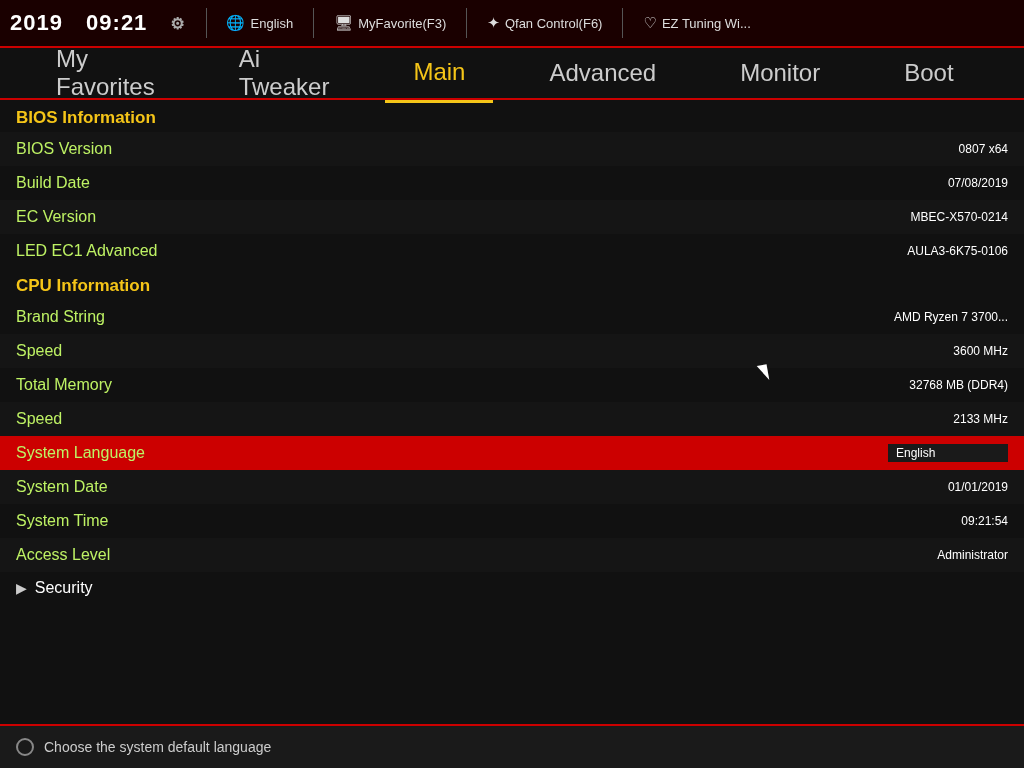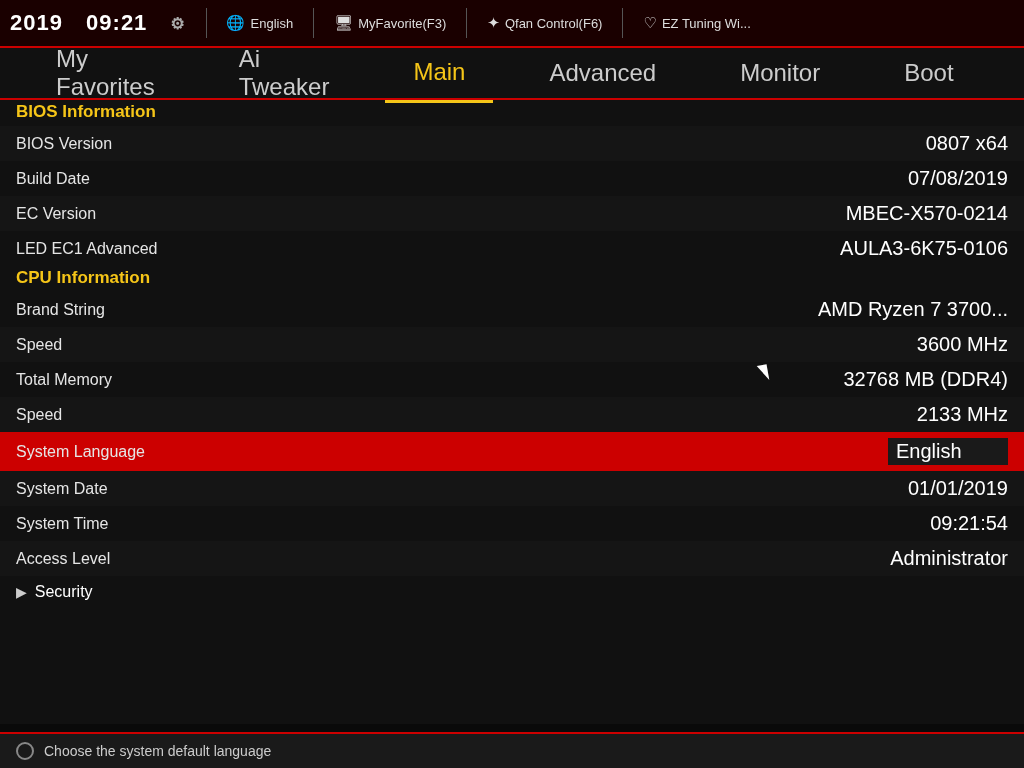--- a/index.html
+++ b/index.html
@@ -89,21 +89,21 @@
       background: #111111;
       padding: 0;
       height: calc(768px - 48px - 52px - 44px);
       overflow: hidden;
     }
 
     .section-header {
       color: #f5c518;
       font-size: 17px;
       font-weight: bold;
-      padding: 2px 16px 4px 16px;
+      padding: 8px 16px 4px 16px;
       background: #111111;
     }
 
     .info-row {
       display: flex;
       align-items: center;
       padding: 6px 16px;
       background: #111111;
       min-height: 34px;
     }
@@ -112,27 +112,27 @@
       background: #151515;
     }
 
     .info-row.highlighted {
       background: #cc0000;
       justify-content: space-between;
     }
 
     .info-row .label {
       flex: 1;
-      color: #e5e5e5;
+      color: #bef264;
       font-size: 16px;
     }
 
     .info-row .value {
       color: #ffffff;
-      font-size: 20px;
+      font-size: 12px;
       text-align: right;
       min-width: 200px;
     }
 
     .info-row.highlighted .value {
       background: #1a1a1a;
       color: #ffffff;
       padding: 2px 8px;
       min-width: 120px;
       text-align: left;
@@ -155,21 +155,21 @@
       margin-right: 8px;
       font-size: 14px;
     }
 
     
     #bottombar {
       position: absolute;
       bottom: 0;
       left: 0;
       right: 0;
-      height: 36px;
+      height: 44px;
       background: #1a1a1a;
       border-top: 2px solid #cc0000;
       display: flex;
       align-items: center;
       padding: 0 16px;
     }
 
     #bottombar .circle-icon {
       width: 18px;
       height: 18px;

